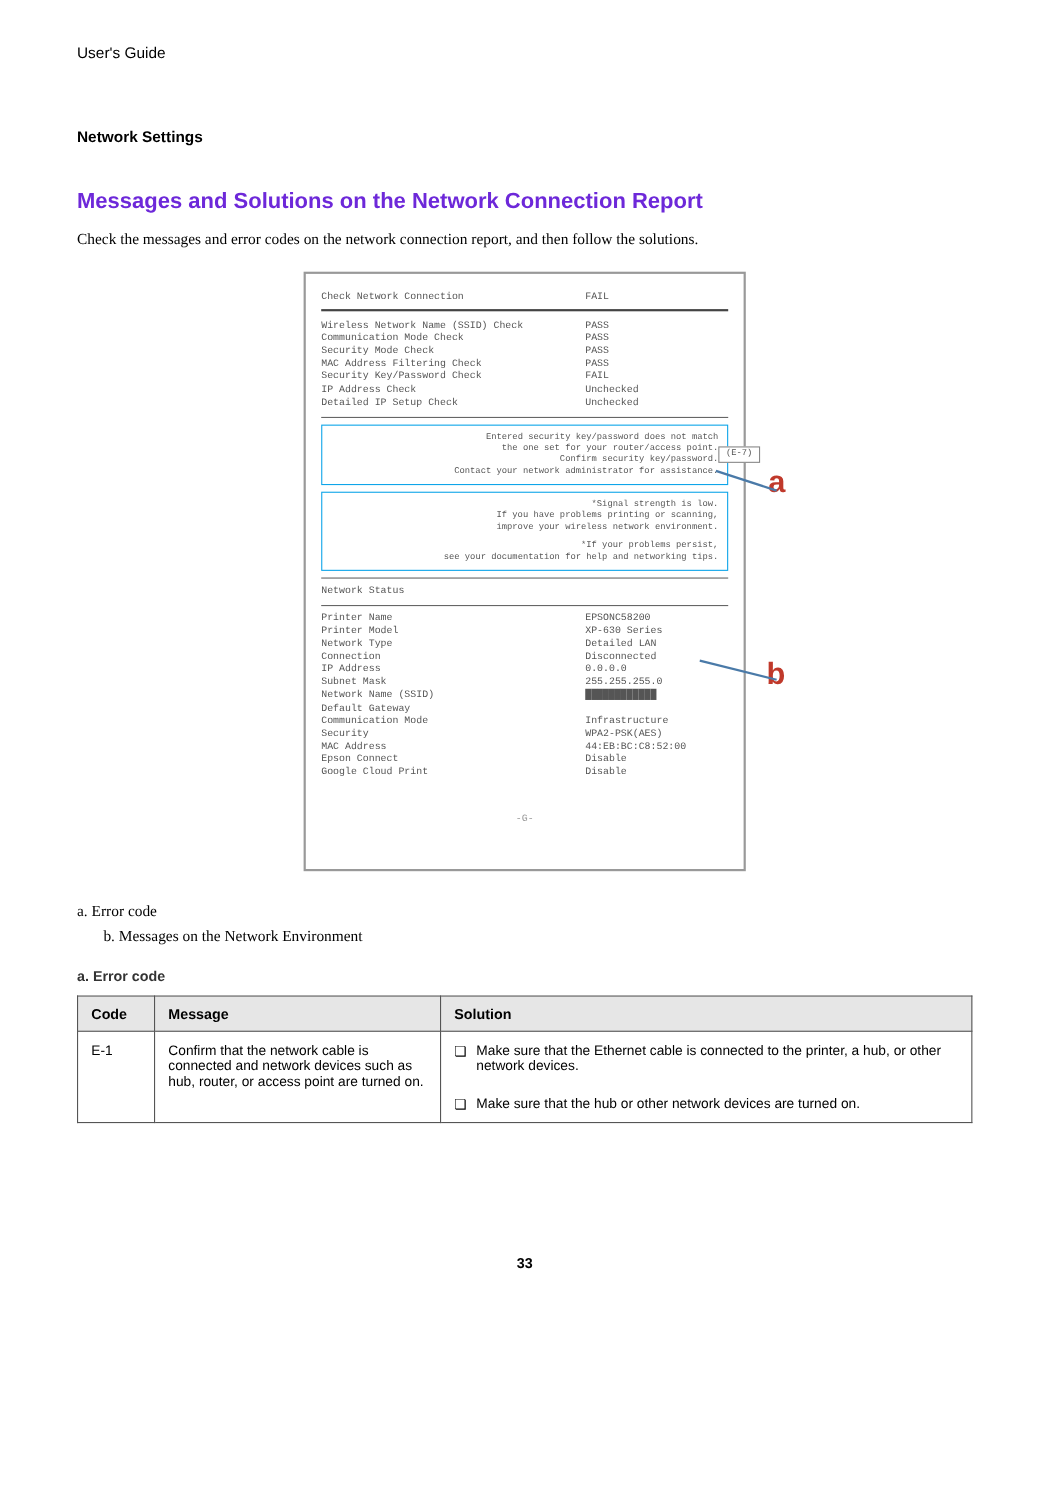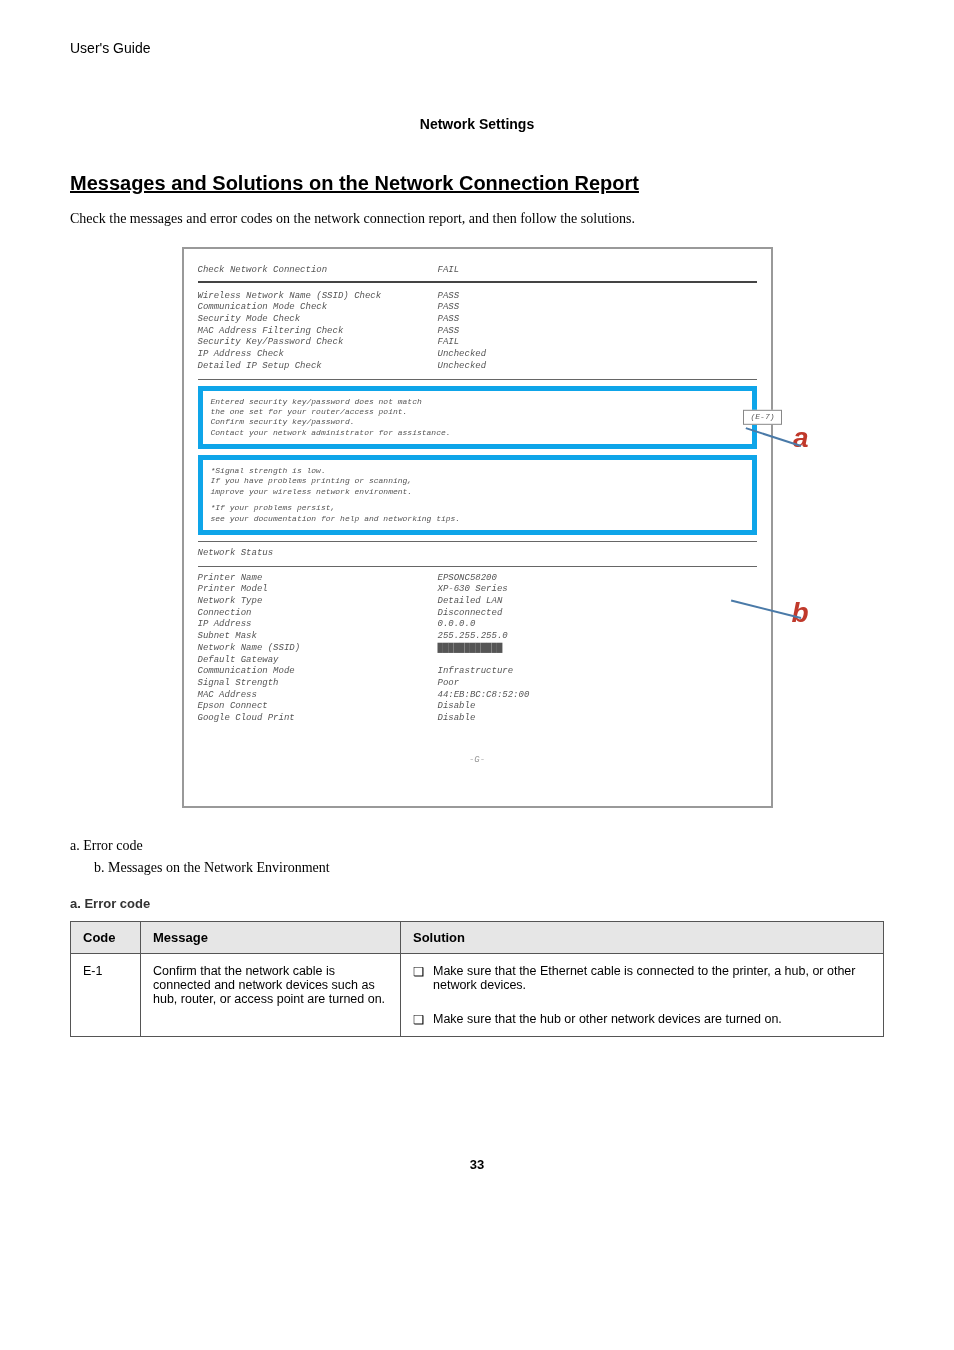--- a/index.html
+++ b/index.html
@@ -13,47 +13,45 @@
       width: 954px;
       margin: 0 auto;
       padding: 40px 70px 40px 70px;
       color: #000;
     }
     .header-text {
       font-size: 14px;
       margin-bottom: 60px;
     }
     .section-title-center {
-      text-align: center;
+      text-align: left;
       font-weight: bold;
       font-size: 14px;
       margin-bottom: 40px;
     }
     .main-heading {
       font-size: 20px;
       font-weight: bold;
       margin-bottom: 16px;
-      color: #000000;
-      text-decoration: underline;
+      color: #6d28d9;
     }
     .intro-text {
       font-size: 14px;
       font-family: Georgia, 'Times New Roman', serif;
       margin-bottom: 20px;
     }
     .figure-container {
       display: flex;
       justify-content: center;
       margin: 20px 0 30px 0;
       position: relative;
     }
     .figure-inner {
       position: relative;
-      width: 591px;
-      font-style: italic;
+      width: 402px;
     }
     .report-box {
       border: 2px solid #999;
       background: #fff;
       padding: 16px 14px 40px 14px;
       font-family: 'Courier New', monospace;
       font-size: 9px;
       color: #555;
       line-height: 1.3;
       filter: blur(0);
@@ -72,25 +70,26 @@
     .report-title-row {
       border-bottom: 2px solid #444;
       padding-bottom: 4px;
       margin-bottom: 8px;
     }
     .report-section-divider {
       border-bottom: 1.5px solid #666;
       margin: 6px 0;
     }
     .report-msg-box {
-      border: 5px solid #0ea5e9;
+      border: 1px solid #0ea5e9;
       padding: 6px 8px;
       margin: 6px 0;
       font-size: 8px;
       position: relative;
+      text-align: right;
     }
     .err-badge {
       position: absolute;
       right: -30px;
       top: 50%;
       transform: translateY(-50%);
       border: 1px solid #888;
       background: #fff;
       padding: 1px 6px;
       font-size: 8px;
@@ -305,22 +304,22 @@
           </div>
           <div class="report-row">
             <div class="report-label">Default Gateway</div>
             <div class="report-value"></div>
           </div>
           <div class="report-row">
             <div class="report-label">Communication Mode</div>
             <div class="report-value">Infrastructure</div>
           </div>
           <div class="report-row">
-            <div class="report-label">Signal Strength</div>
-            <div class="report-value">Poor</div>
+            <div class="report-label">Security</div>
+            <div class="report-value">WPA2-PSK(AES)</div>
           </div>
           <div class="report-row">
             <div class="report-label">MAC Address</div>
             <div class="report-value">44:EB:BC:C8:52:00</div>
           </div>
           <div class="report-row">
             <div class="report-label">Epson Connect</div>
             <div class="report-value">Disable</div>
           </div>
           <div class="report-row">

